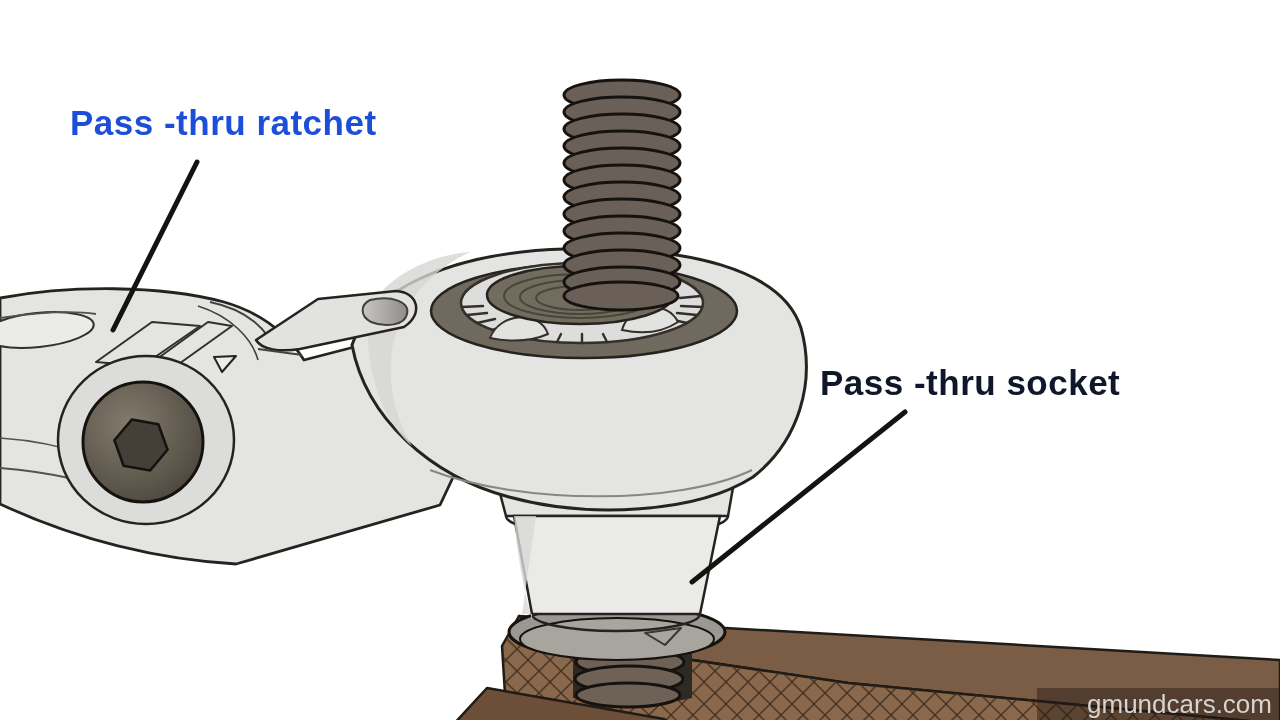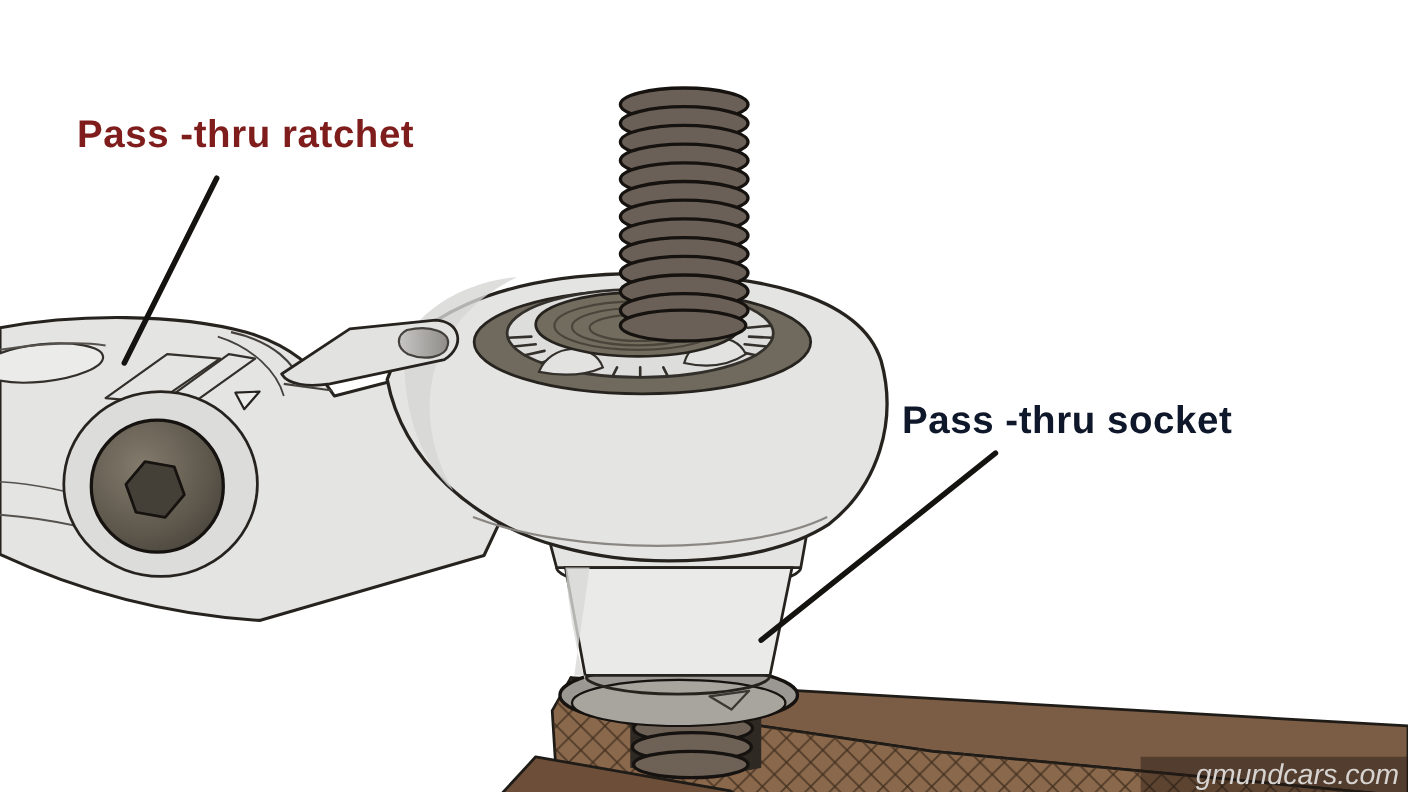--- a/index.html
+++ b/index.html
@@ -13,21 +13,21 @@
     position:absolute;
     font-size:35px;font-weight:600;letter-spacing:.5px;color:#1a1a1a;
     white-space:nowrap;line-height:1.1;
   }
   .callout.ratchet{left:70px;top:104px;}
   .callout.socket{left:820px;top:364px;}
   .watermark{
     position:absolute;right:0;bottom:0;width:243px;height:32px;
     display:flex;align-items:center;justify-content:flex-end;
     padding-right:8px;box-sizing:border-box;
-    font-style:italic;font-size:26px;font-weight:500;
+    font-size:26px;font-weight:500;
   }
 </style>
 </head>
 <body>
 
 <div class="stage">
 
   <svg width="1280" height="720" viewBox="0 0 1280 720">
     <defs>
       <pattern id="hatch" width="22" height="22" patternUnits="userSpaceOnUse">
@@ -143,20 +143,20 @@
     <g>
       <path d="M256,340 L318,299 L396,291 C418,292 424,314 404,327 L300,349 C280,352 262,350 256,340 Z" fill="#e2e2e1" stroke="#26231f" stroke-width="2.5" stroke-linejoin="round"></path>
       <path d="M370,300 C392,295 410,302 407,314 C405,325 386,328 371,322 C360,316 360,305 370,300 Z" fill="url(#leverSlot)" stroke="#44413c" stroke-width="2"></path>
       <path d="M258,349 L302,355" fill="none" stroke="#44413c" stroke-width="2"></path>
     </g>
 
     <line x1="197" y1="162" x2="113" y2="330" stroke-width="5" stroke-linecap="round" stroke="#151310"></line>
     <line x1="905" y1="412" x2="692" y2="582" stroke-width="5" stroke-linecap="round" stroke="#151310"></line>
   </svg>
 
-  <div class="callout ratchet" style="color: #7f1d1d;">Pass -thru ratchet</div>
+  <div class="callout ratchet" style="color: #1d4ed8;">Pass -thru ratchet</div>
   <div class="callout socket" style="color: #0f172a;">Pass -thru socket</div>
 
   <div class="watermark" style="background: rgba(35, 25, 18, 0.45); color: rgb(214, 211, 208);">
     <span>gmundcars.com</span>
   </div>
 
 </div>
 
 </body></html>

